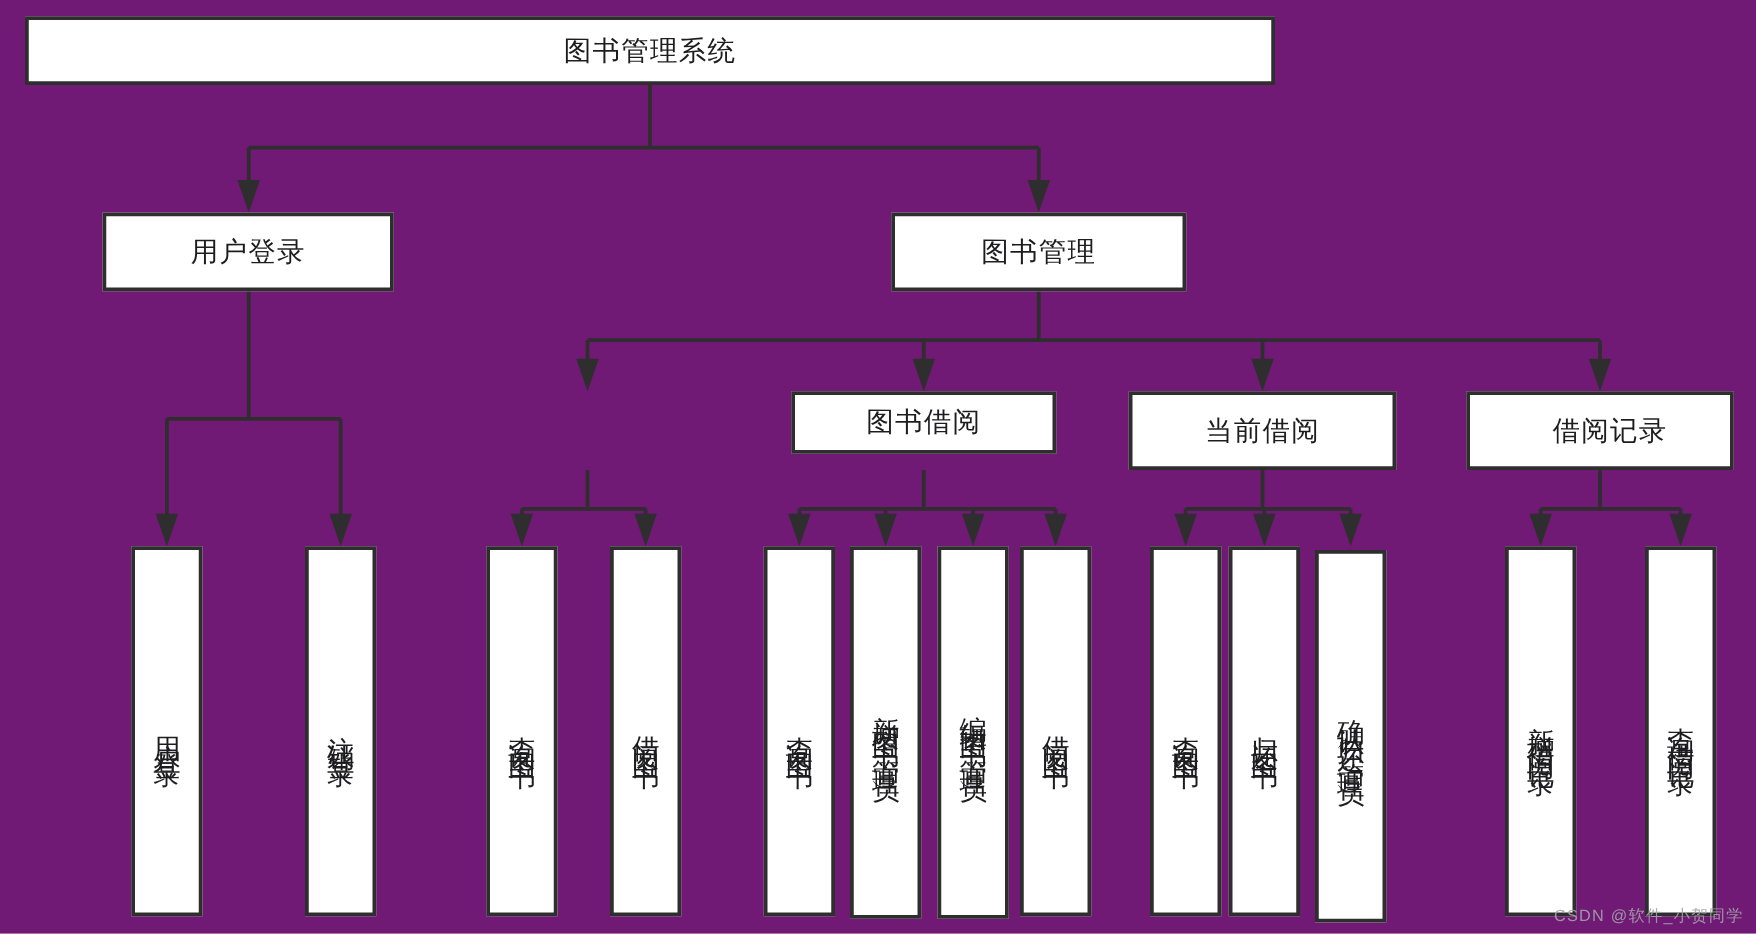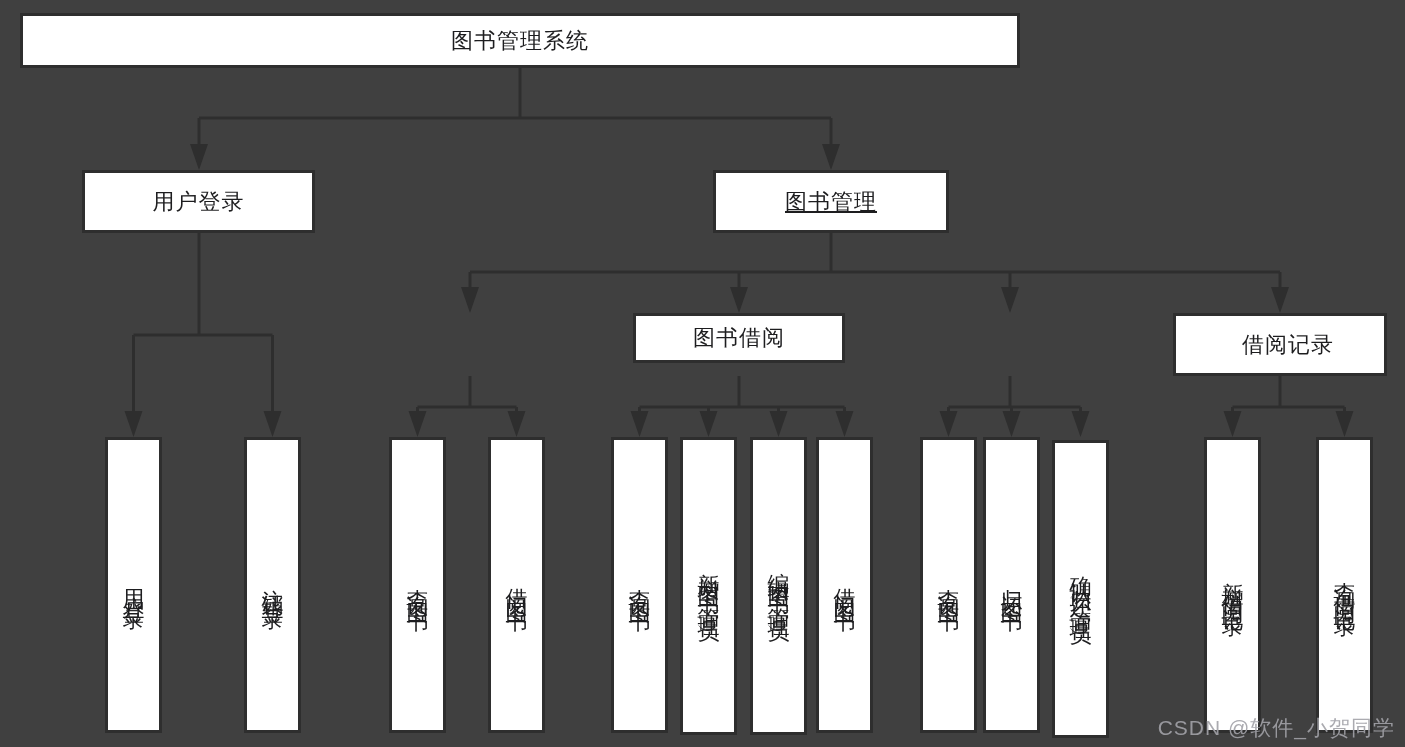--- a/index.html
+++ b/index.html
@@ -1,20 +1,20 @@
 <!DOCTYPE html>
 <html><head>
 <meta charset="utf-8">
 <style>
   html, body { margin: 0; padding: 0; background: #ffffff; }
   .canvas {
     position: relative;
     width: 1405px;
     height: 747px;
-    background: #404040;
+    background: #701a75;
     font-family: "Liberation Sans", sans-serif;
     overflow: hidden;
   }
   .connector-layer {
     position: absolute;
     left: 0; top: 0;
     width: 1405px; height: 747px;
     pointer-events: none;
   }
   .box {
@@ -36,21 +36,21 @@
     writing-mode: vertical-rl;
     font-size: 22px;
     letter-spacing: 7px;
     line-height: 1.1;
     white-space: nowrap;
   }
   .watermark {
     position: absolute;
     right: 10px;
     bottom: 5px;
-    font-size: 21px;
+    font-size: 13px;
     letter-spacing: 1px;
     color: #a2a2a8;
     opacity: 0.9;
     white-space: nowrap;
   }
 </style>
 </head>
 <body>
 
 <div class="canvas">
@@ -88,26 +88,29 @@
       M1335.5 411 L1353.5 411 L1344.5 437 Z"></path>
   </svg>
 
   <div class="box h-box" style="left:20px; top:13px; width:1000px; height:55px;">
     <span>图书管理系统</span>
   </div>
 
   <div class="box h-box" style="left:82px; top:170px; width:233px; height:63px;">
     <span>用户登录</span>
   </div>
-  <div class="box h-box" style="left:713px; top:170px; width:236px; height:63px;text-decoration:underline;">
+  <div class="box h-box" style="left:713px; top:170px; width:236px; height:63px;">
     <span>图书管理</span>
   </div>
 
   <div class="box h-box" style="left:633px; top:313px; width:212px; height:50px;">
     <span>图书借阅</span>
+  </div>
+  <div class="box h-box" style="left:903px; top:313px; width:214px; height:63px;">
+    <span>当前借阅</span>
   </div>
   <div class="box h-box" style="left:1173px; top:313px; width:214px; height:63px;padding-left:16px;">
     <span>借阅记录</span>
   </div>
 
   <div class="box v-box" style="left:105px; top:437px; width:57px; height:296px;">
     <span class="v-text">用户登录</span>
   </div>
   <div class="box v-box" style="left:244px; top:437px; width:57px; height:296px;">
     <span class="v-text">注销登录</span>

